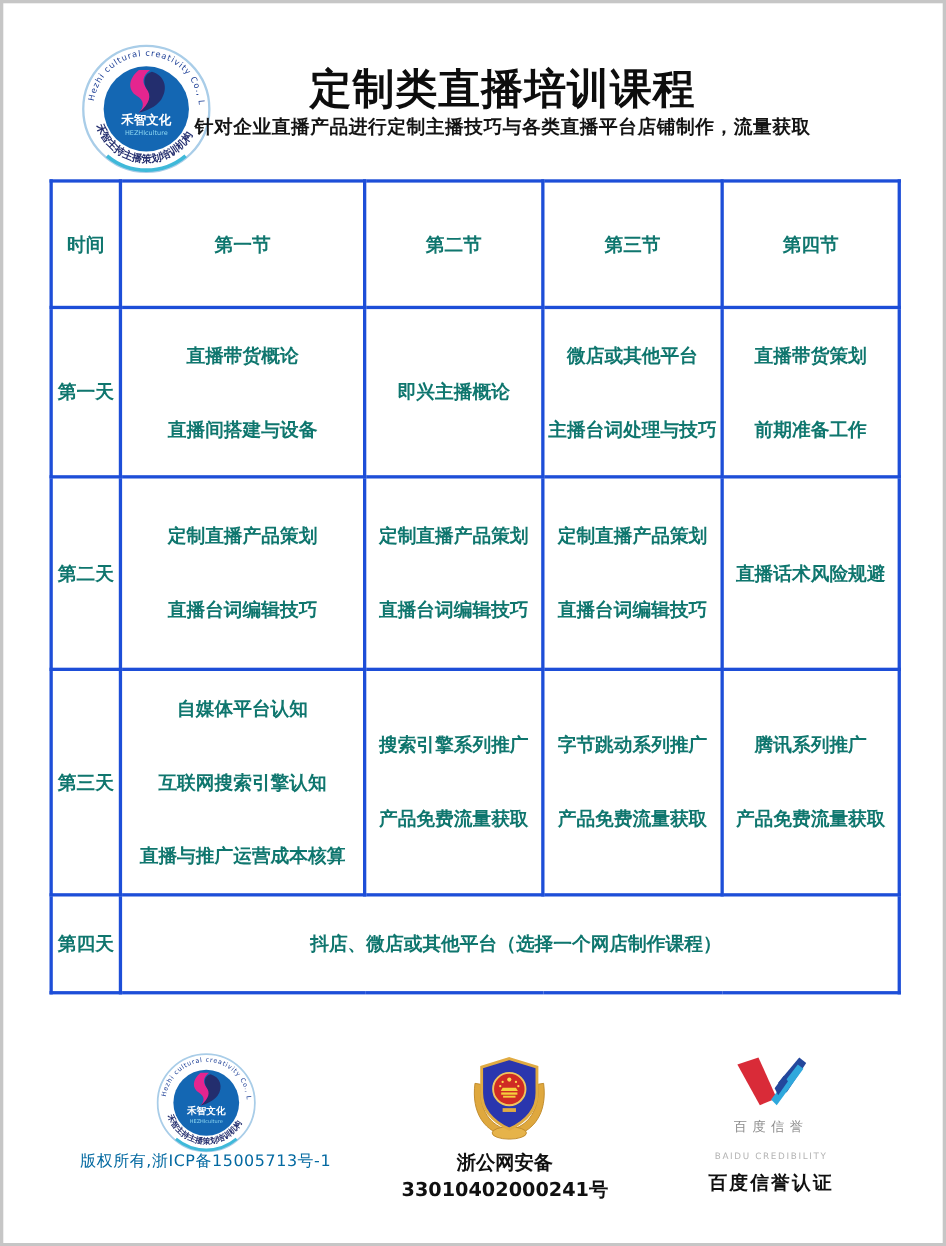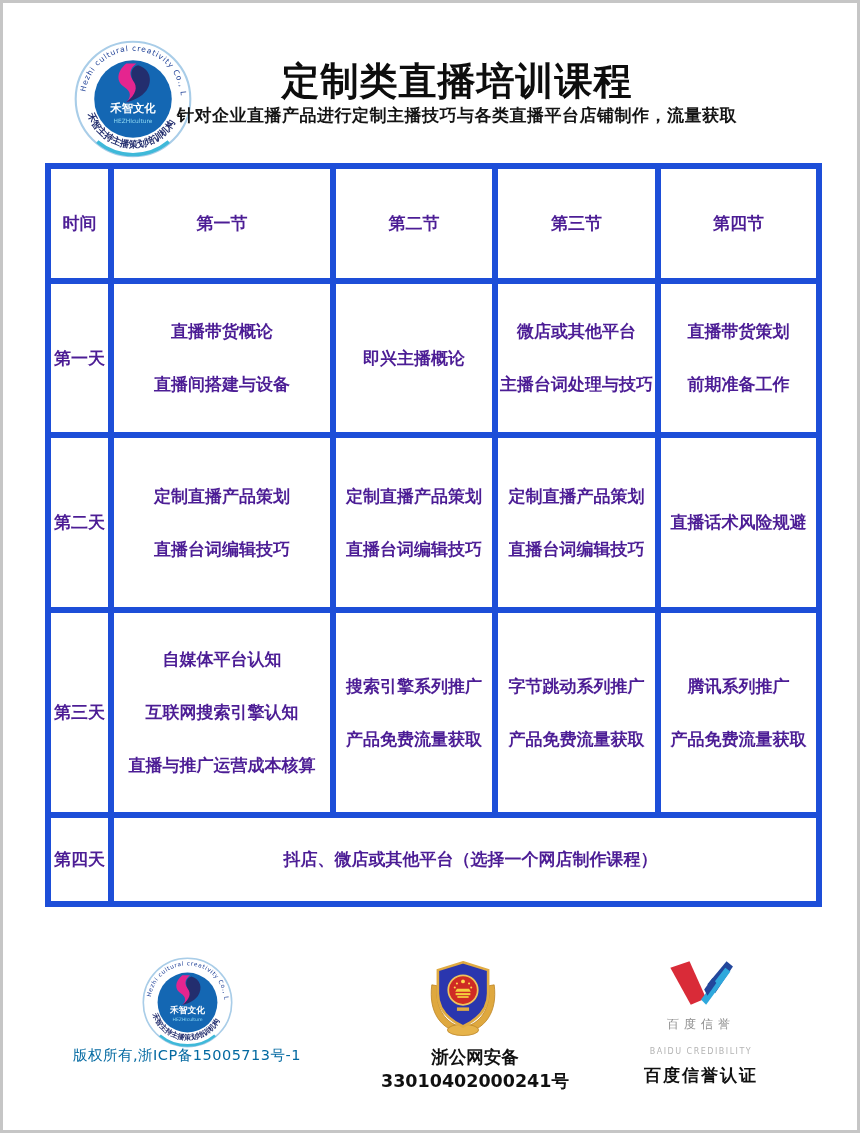--- a/index.html
+++ b/index.html
@@ -22,39 +22,39 @@
     position:absolute; left:54px; right:0; top:104px; text-align:center;
     font-size:17px; font-weight:bold; color:#141414; letter-spacing:0.5px;
   }
 
   
   .course-table {
     position:absolute; left:45px; top:163px;
     border-collapse:collapse; table-layout:fixed; width:771px;
   }
   .course-table th, .course-table td {
-    border:6px solid #1d4ed8; font-weight:bold; font-size:17px; color:#4c1d95;
+    border:3px solid #1d4ed8; font-weight:bold; font-size:17px; color:#0f766e;
     text-align:center; vertical-align:middle; padding:0;
   }
   tr.r0 { height:115px; }
   tr.r1 { height:154px; }
   tr.r2 { height:175px; }
   tr.r3 { height:205px; }
   tr.r4 { height:89px; }
-  .lines { display:flex; flex-direction:column; align-items:center; justify-content:center; gap:30px; }
+  .lines { display:flex; flex-direction:column; align-items:center; justify-content:center; gap:44px; }
   td.span-cell { text-align:center; padding-left:11px; }
 
   
   .copyright {
     position:absolute; left:58px; top:1046px; width:258px; text-align:center;
     font-size:14.5px; color:#0369a1; letter-spacing:0.5px;
   }
   .police-badge { position:absolute; left:424px; top:956px; width:78px; height:82px; }
   .police-caption {
-    position:absolute; left:346px; top:1045px; width:258px; text-align:center;
+    position:absolute; left:330px; top:1045px; width:258px; text-align:center;
     font-size:17.5px; font-weight:bold; color:#101010;
   }
   .baidu-block { position:absolute; left:626px; top:960px; width:150px; text-align:center; }
   .baidu-v { width:64px; height:46px; display:block; margin:0 auto; }
   .baidu-cn { margin-top:10px; font-size:12px; color:#8c8c8c; letter-spacing:5px; }
   .baidu-en { margin-top:14px; font-size:8px; color:#b3b3b3; letter-spacing:1.5px; }
   .baidu-caption { margin-top:8px; font-size:17px; font-weight:bold; color:#101010; letter-spacing:2px; }
 </style>
 </head>
 <body>

